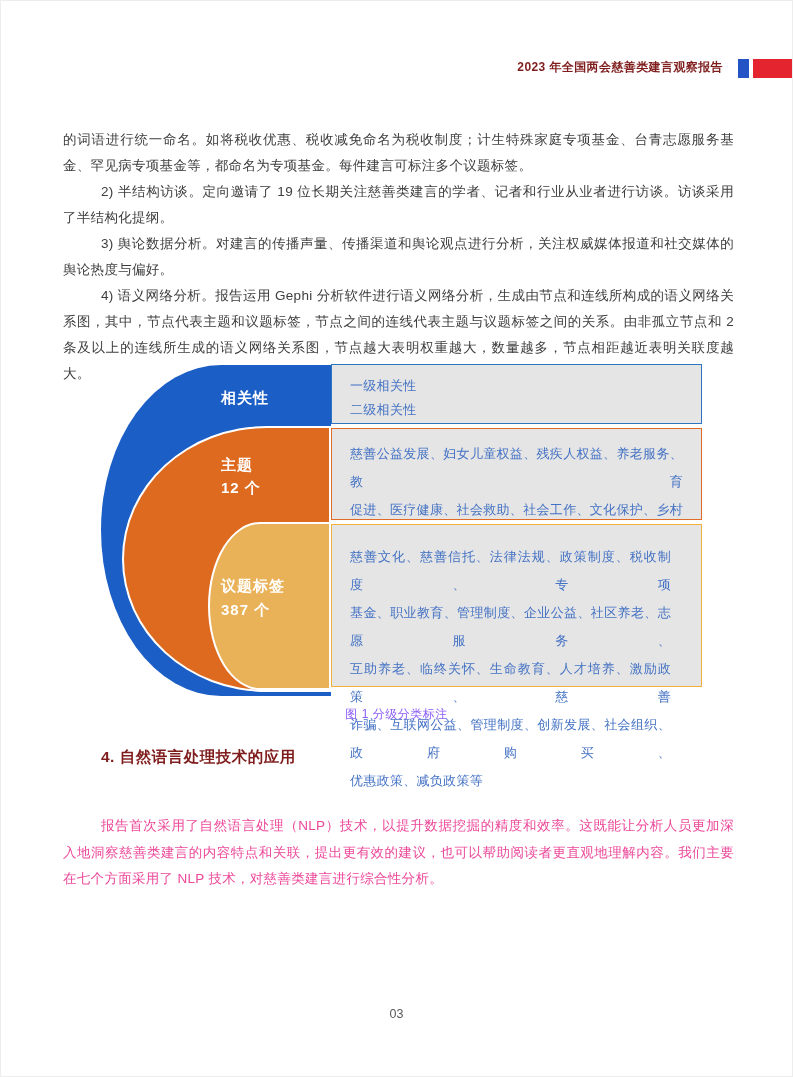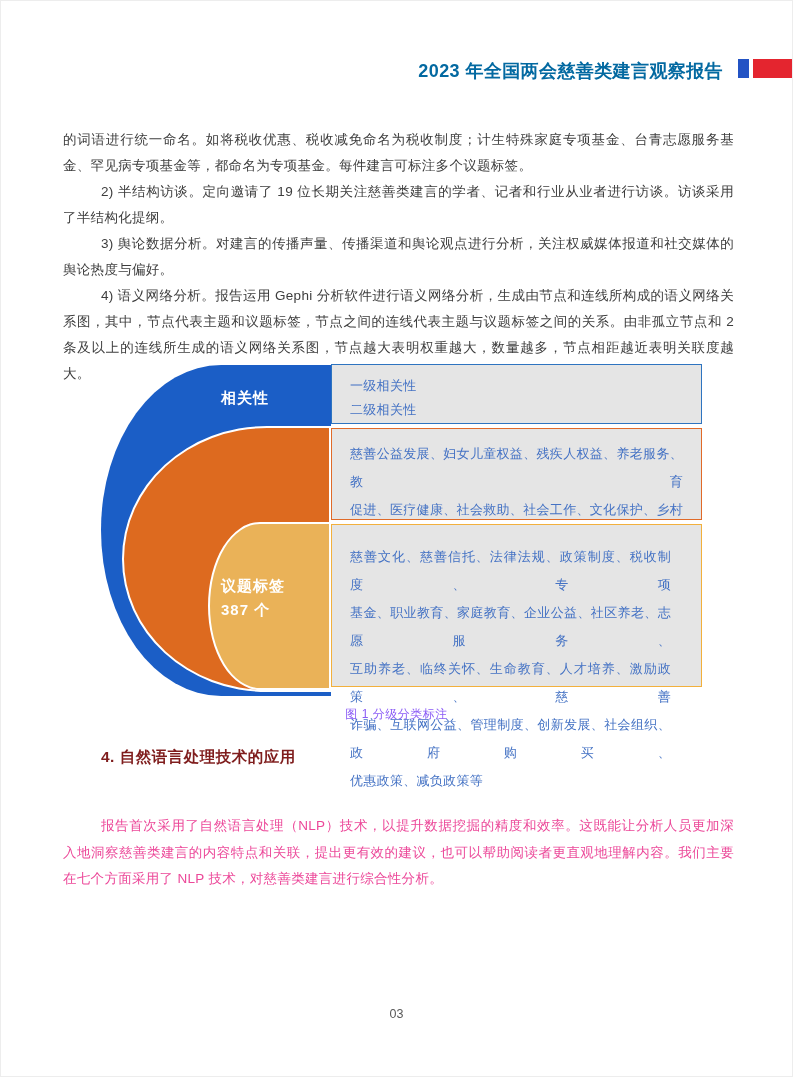--- a/index.html
+++ b/index.html
@@ -4,21 +4,21 @@
 <style>
   html,body{margin:0;padding:0;background:#fff;}
   .page{
     position:relative;width:793px;height:1077px;background:#ffffff;
     border:1px solid #ededed;box-sizing:border-box;overflow:hidden;
     font-family:"Liberation Sans","DejaVu Sans",sans-serif;
   }
   
   .header-title{
     position:absolute;top:58px;right:69px;
-    font-size:18px;font-weight:bold;color:#0369a1;letter-spacing:.4px;
+    font-size:12px;font-weight:bold;color:#7f1d1d;letter-spacing:.4px;
   }
   .header-sq-blue{position:absolute;top:58px;left:737px;width:11px;height:19px;background:#2353c4;}
   .header-sq-red{position:absolute;top:58px;left:752px;width:41px;height:19px;background:#e4252f;}
   
   .body-text{
     position:absolute;left:62px;top:126px;width:671px;
     font-size:13.5px;line-height:26px;color:#3d3d3d;
     text-align:justify;letter-spacing:.3px;
   }
   .body-text p{margin:0;}
@@ -90,37 +90,41 @@
     <p class="para-first-indent">4) 语义网络分析。报告运用 Gephi 分析软件进行语义网络分析，生成由节点和连线所构成的语义网络关系图，其中，节点代表主题和议题标签，节点之间的连线代表主题与议题标签之间的关系。由非孤立节点和 2 条及以上的连线所生成的语义网络关系图，节点越大表明权重越大，数量越多，节点相距越近表明关联度越大。</p>
   </div>
 
   <div class="shape shape-blue"></div>
   <div class="shape shape-orange"></div>
   <div class="shape shape-gold"></div>
 
   <div class="shape-label label-1">
     <div>相关性</div>
   </div>
+  <div class="shape-label label-2">
+    <div>主题</div>
+    <div>12 个</div>
+  </div>
   <div class="shape-label label-3">
     <div>议题标签</div>
     <div>387 个</div>
   </div>
 
   <div class="level-box box-1">
       <div class="line">一级相关性</div>
       <div class="line">二级相关性</div>
     </div>
   <div class="level-box box-2">
       <div class="line">慈善公益发展、妇女儿童权益、残疾人权益、养老服务、教育</div>
       <div class="line">促进、医疗健康、社会救助、社会工作、文化保护、乡村振兴、</div>
       <div class="line">应急管理、公益诉讼</div>
     </div>
   <div class="level-box box-3">
       <div class="line">慈善文化、慈善信托、法律法规、政策制度、税收制度、专项</div>
-      <div class="line">基金、职业教育、家庭教育、企业公益、社区养老、志愿服务、</div>
+      <div class="line">基金、职业教育、管理制度、企业公益、社区养老、志愿服务、</div>
       <div class="line">互助养老、临终关怀、生命教育、人才培养、激励政策、慈善</div>
       <div class="line">诈骗、互联网公益、管理制度、创新发展、社会组织、政府购买、</div>
       <div class="line">优惠政策、减负政策等</div>
     </div>
 
   <div class="fig-caption">图 1 分级分类标注</div>
 
   <div class="section-heading">4. 自然语言处理技术的应用</div>
   <div class="section-body">报告首次采用了自然语言处理（NLP）技术，以提升数据挖掘的精度和效率。这既能让分析人员更加深入地洞察慈善类建言的内容特点和关联，提出更有效的建议，也可以帮助阅读者更直观地理解内容。我们主要在七个方面采用了 NLP 技术，对慈善类建言进行综合性分析。</div>
 

